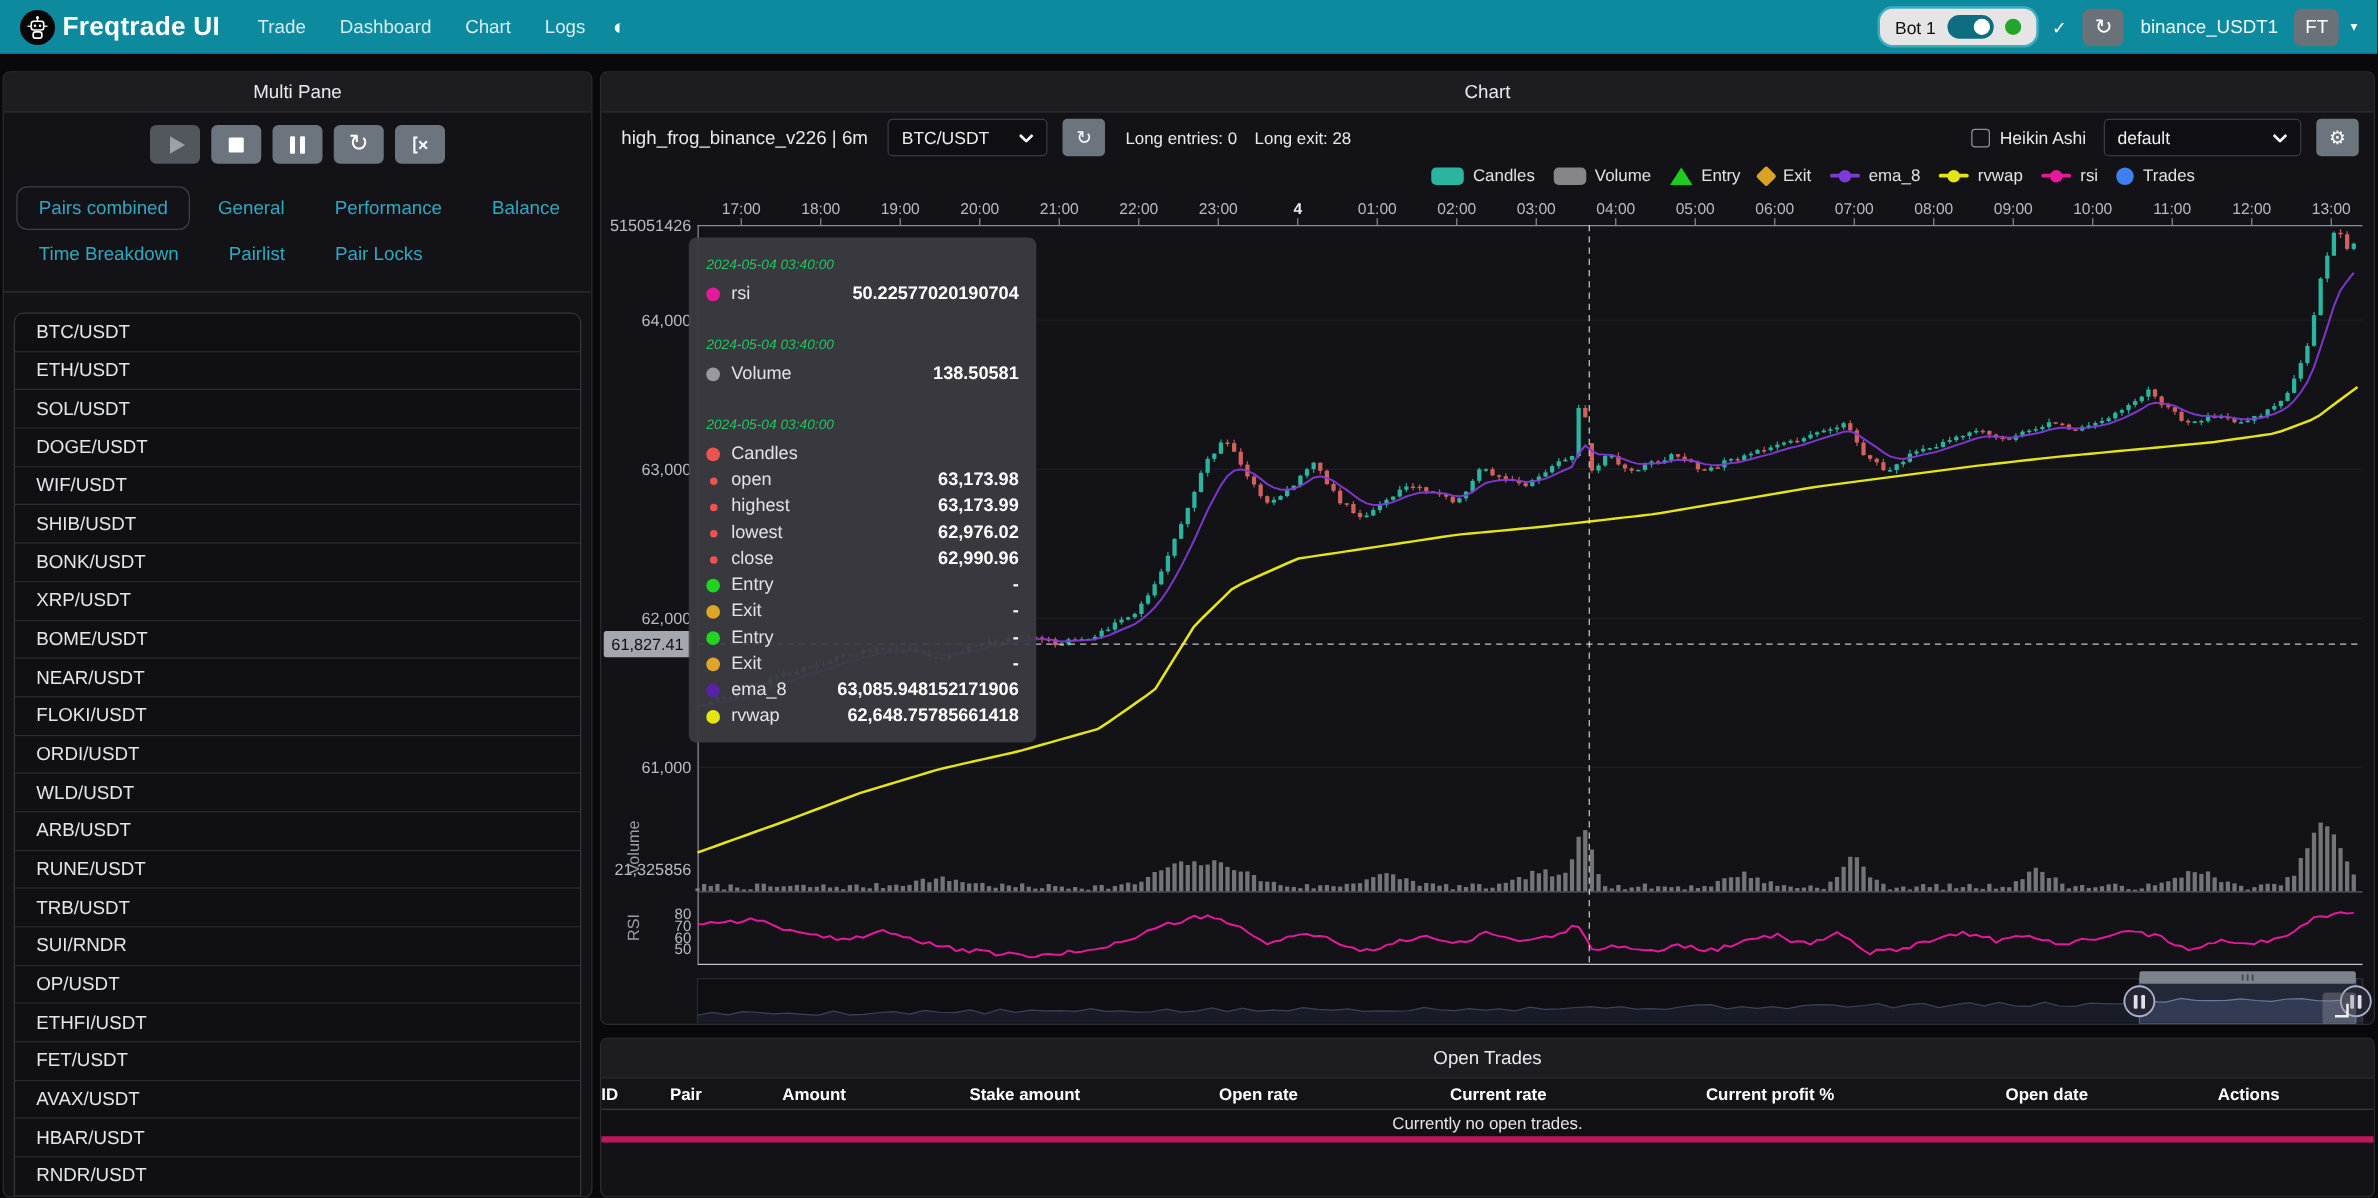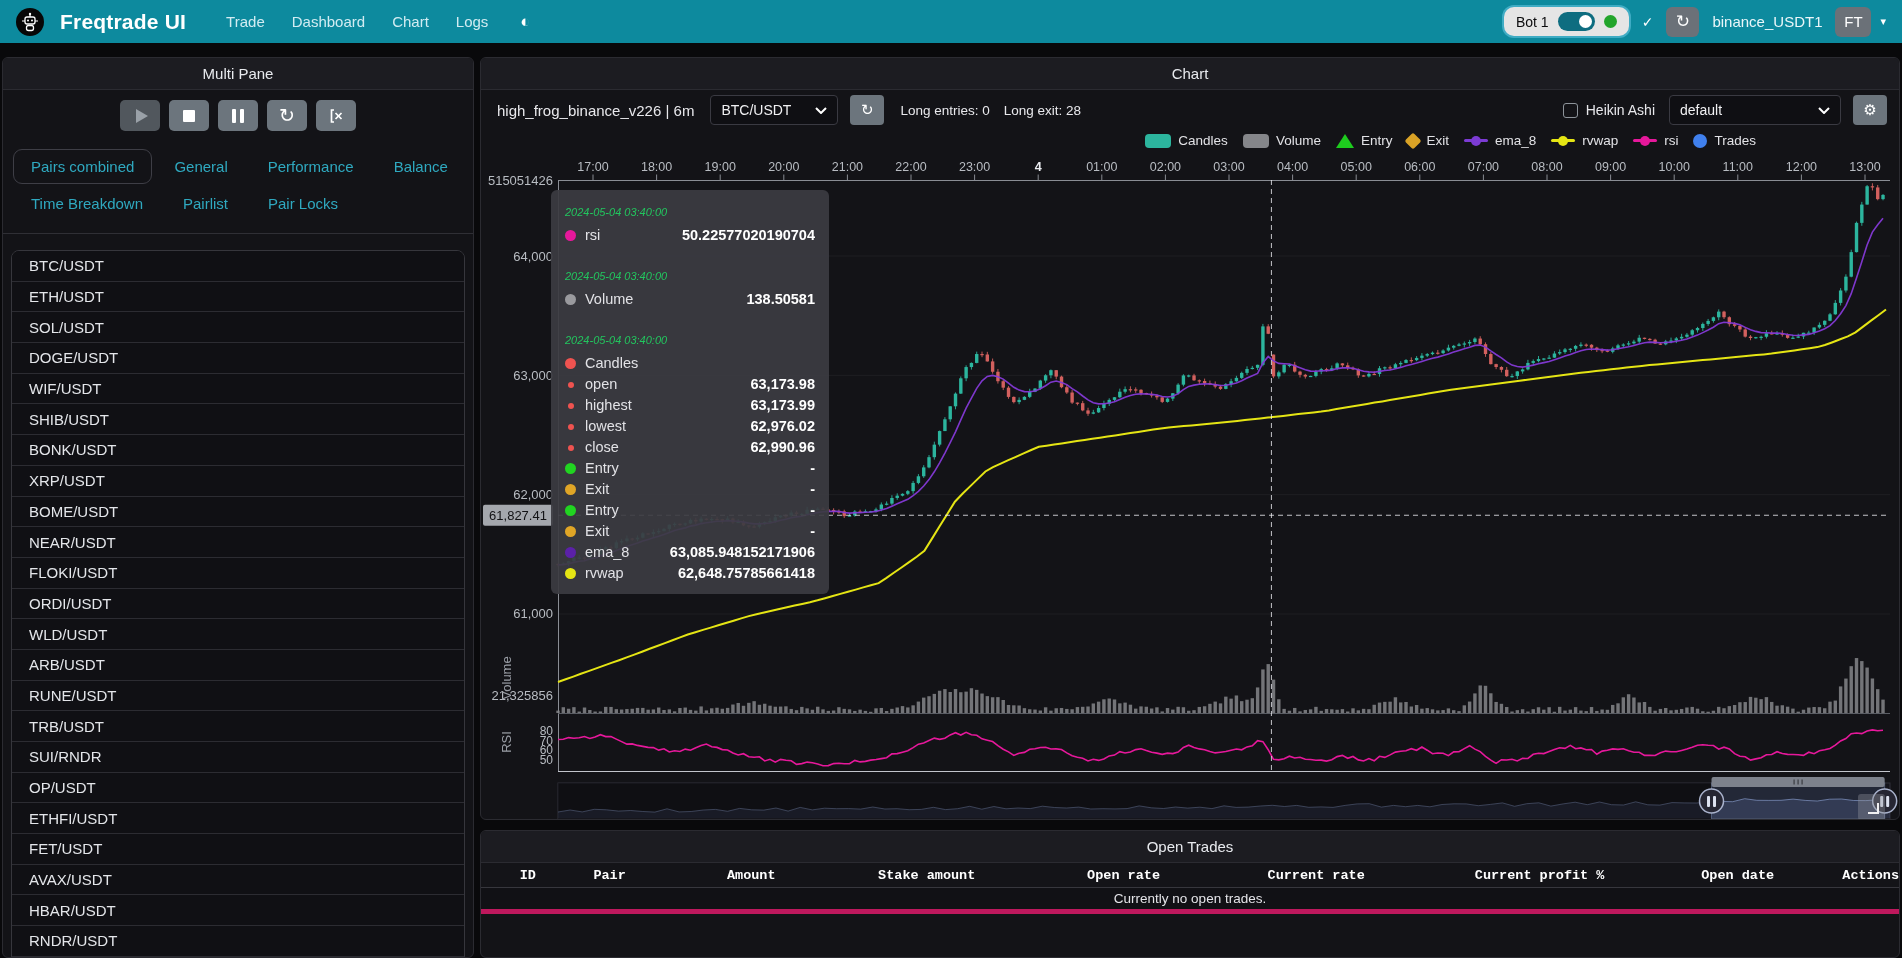--- a/index.html
+++ b/index.html
@@ -1,20 +1,20 @@
 <!DOCTYPE html>
 <html><head>
 <meta charset="utf-8">
 <style>
   * { box-sizing: border-box; margin: 0; padding: 0; }
   html,body { width:1902px; height:958px; overflow:hidden; }
   body { background:#09090b; font-family:"Liberation Sans", sans-serif; color:#e6e8ec; position:relative; }
 
   
-  .navbar { height:43px; background:#0d8a9e; display:flex; align-items:center; padding:0 16px; gap:12px; }
+  .navbar { height:43px; background:#0d8a9e; display:flex; align-items:center; padding:0 16px; gap:2px; }
   .brand-logo { width:28px; height:28px; border-radius:50%; background:#070707; display:flex; align-items:center; justify-content:center; }
   .brand-title { font-size:21px; font-weight:700; color:#fff; letter-spacing:0.2px; margin-left:4px; }
   .nav-links { display:flex; gap:27px; margin-left:28px; }
   .nav-link { color:#d2ecf2; font-size:15px; cursor:pointer; }
   .theme-toggle { color:#fff; font-size:17px; margin-left:20px; cursor:pointer; }
   .nav-right { margin-left:auto; display:flex; align-items:center; gap:13px; }
   .bot-box { display:flex; align-items:center; gap:9px; background:#e5e5e5; border-radius:10px; padding:5px 12px; box-shadow:0 0 0 2px rgba(105,200,228,0.55);text-align:center; }
   .bot-label { color:#0c0c0e; font-size:14px; }
   .bot-toggle { width:37px; height:19px; background:#0e6d80; border-radius:10px; position:relative; cursor:pointer; }
   .bot-toggle .knob { position:absolute; right:3px; top:3px; width:13px; height:13px; background:#fff; border-radius:50%; }
@@ -48,21 +48,21 @@
   .tab { color:#2fa9c0; font-size:15px; padding:8px 17px; border:1px solid transparent; border-radius:9px; cursor:pointer; white-space:nowrap; }
   .tab.active { border-color:#3e3e46; border-bottom-color:#3e3e46; }
   .pair-list { margin:16px 8px 0 8px; border:1px solid #36363c; border-radius:8px; overflow:hidden; }
   .pair-row { height:30.7px; display:flex; align-items:center; padding-left:17px; font-size:15px; color:#e4e6ea; border-bottom:1px solid #2c2c32; background:#101014; cursor:pointer; }
 
   
   .chart-toolbar { display:flex; align-items:center; height:38px; padding:2px 12px 0 16px; font-size:15px; color:#e8e8ec; flex:none; }
   .strategy-title { margin-right:16px; white-space:nowrap; }
   .select { display:flex; align-items:center; justify-content:space-between; background:#0f0f13; border:1px solid #3a3a42; border-radius:4px; height:30px; padding:0 10px; color:#f0f0f2; font-size:14px; cursor:pointer; }
   .select.pair-select { width:128px; }
-  .select.config-select { width:172px; margin-left:14px; }
+  .select.config-select { width:158px; margin-left:14px; }
   .tb-btn { width:34px; height:30px; background:#6c757d; border-radius:4px; color:#fff; display:flex; align-items:center; justify-content:center; margin-left:12px; cursor:pointer; }
   .entries-info { margin-left:16px; display:flex; gap:14px; font-size:13.5px; white-space:nowrap; }
   .tb-spacer { flex:1; }
   .heikin { display:flex; align-items:center; gap:8px; font-size:14px; }
   .checkbox { width:15px; height:15px; border:1px solid #8d939a; border-radius:3px; background:transparent; cursor:pointer; }
 
   
   .legend { display:flex; justify-content:flex-end; align-items:center; gap:15px; height:25px; padding-right:143px; font-size:13.5px; color:#e2e2e6; flex:none; }
   .leg-item { display:flex; align-items:center; gap:7px; cursor:pointer; }
   .m-rect { width:26px; height:14px; border-radius:4px; }
@@ -82,21 +82,21 @@
   .tt-section:last-child { margin-bottom:0; }
   .tt-time { font-size:11px; color:#22c55e; line-height:20px; margin-bottom:3px;font-style:italic; }
   .tt-row { display:flex; align-items:center; line-height:21px; font-size:14.5px; }
   .tt-dot { width:11px; height:11px; border-radius:50%; margin-right:9px; flex:none; }
   .tt-dot.small { width:6px; height:6px; margin:0 11px 0 3px; }
   .tt-label { color:#e2e2e6; flex:1; }
   .tt-value { color:#fff; font-weight:700; }
 
   
   .trades-cols { display:flex; height:25px; align-items:center; border-bottom:1px solid #37373d; font-weight:700; font-size:13.5px; color:#fff; background:#141418; }
-  .trades-col { text-align:right;font-family:Liberation Mono, monospace; }
+  .trades-col { text-align:left; }
   .trades-empty { height:26px; display:flex; align-items:center; justify-content:center; font-size:13.5px; color:#e4e4e8; border-bottom:5px solid #be185d; background:#111115; }
 </style>
 </head>
 <body>
 
 <div class="navbar">
   <div class="brand-logo">
     <svg width="20" height="20" viewBox="0 0 20 20">
       <line x1="10" y1="2" x2="10" y2="5" stroke="#fff" stroke-width="1.2"></line>
       <circle cx="10" cy="2" r="1.2" fill="#fff"></circle>

